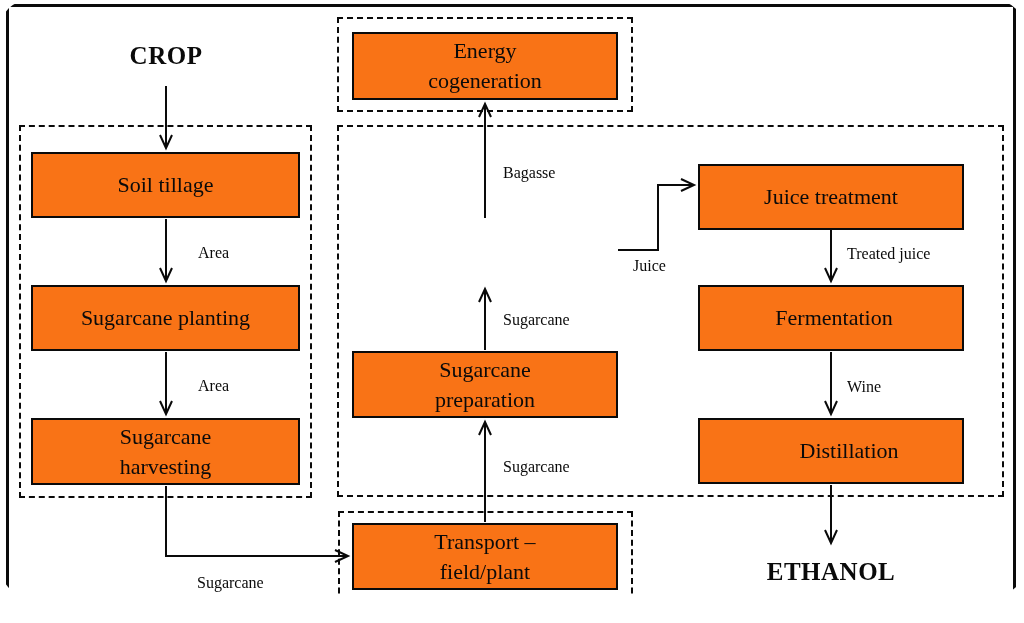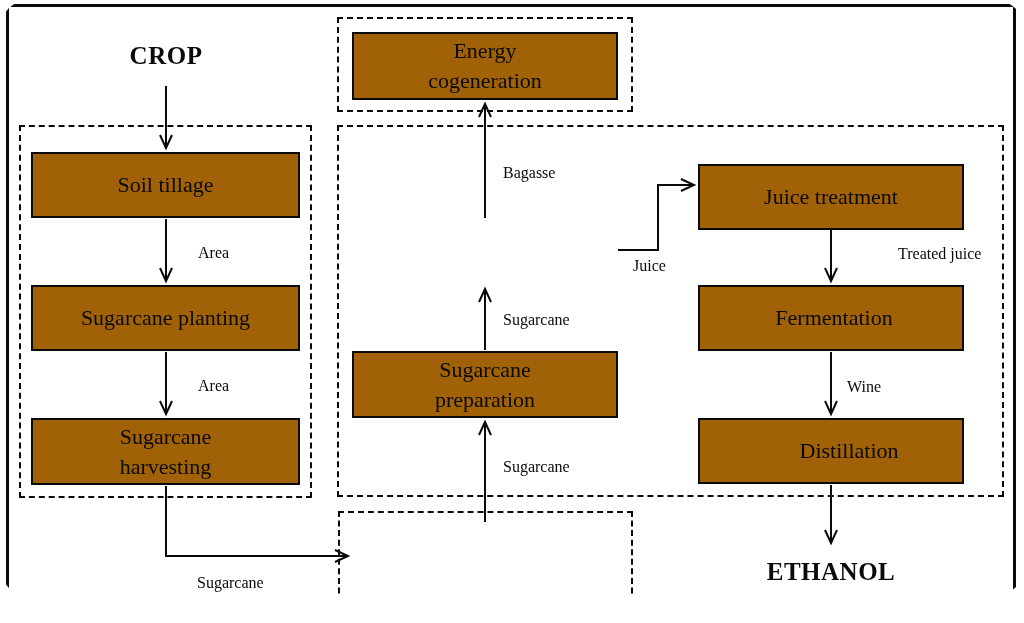--- a/index.html
+++ b/index.html
@@ -27,21 +27,21 @@
   }
   #group-crop      { left: 19px;  top: 125px; width: 293px; height: 373px; }
   #group-cogen     { left: 337px; top: 17px;  width: 296px; height: 95px;  }
   #group-plant     { left: 337px; top: 125px; width: 667px; height: 372px; }
   #group-transport { left: 338px; top: 511px; width: 295px; height: 92px;  }
 
   .box {
     position: absolute;
     border: 2px solid #0a0a0a;
     box-sizing: border-box;
-    background: #a16207;
+    background: #f97316;
     display: flex;
     align-items: center;
     justify-content: center;
     text-align: center;
     font-size: 22px;
     line-height: 1.35;
   }
   .box span { white-space: pre-line; }
 
   #box-soil        { left: 31px;  top: 152px; width: 269px; height: 66px; }
@@ -70,21 +70,21 @@
     font-size: 16px;
     white-space: nowrap;
   }
   #lbl-area1           { left: 198px; top: 244px; }
   #lbl-area2           { left: 198px; top: 377px; }
   #lbl-sugarcane-field { left: 197px; top: 574px; }
   #lbl-bagasse         { left: 503px; top: 164px; }
   #lbl-sugarcane-prep  { left: 503px; top: 311px; }
   #lbl-sugarcane-trans { left: 503px; top: 458px; }
   #lbl-juice           { left: 633px; top: 257px; }
-  #lbl-treated-juice   { left: 898px; top: 245px; }
+  #lbl-treated-juice   { left: 847px; top: 245px; }
   #lbl-wine            { left: 847px; top: 378px; }
 
   #edges {
     position: absolute;
     left: 0; top: 0;
     width: 1024px; height: 623px;
     pointer-events: none;
   }
   #edges path {
     fill: none;
@@ -137,20 +137,24 @@
 harvesting</span>
   </div>
   <div class="box" id="box-cogen">
     <span>Energy
 cogeneration</span>
   </div>
   <div class="box" id="box-preparation">
     <span>Sugarcane
 preparation</span>
   </div>
+  <div class="box" id="box-transport">
+    <span>Transport –
+field/plant</span>
+  </div>
   <div class="box" id="box-treatment">
     <span>Juice treatment</span>
   </div>
   <div class="box" id="box-fermentation">
     <span>Fermentation</span>
   </div>
   <div class="box" id="box-distillation">
     <span>Distillation</span>
   </div>
 

